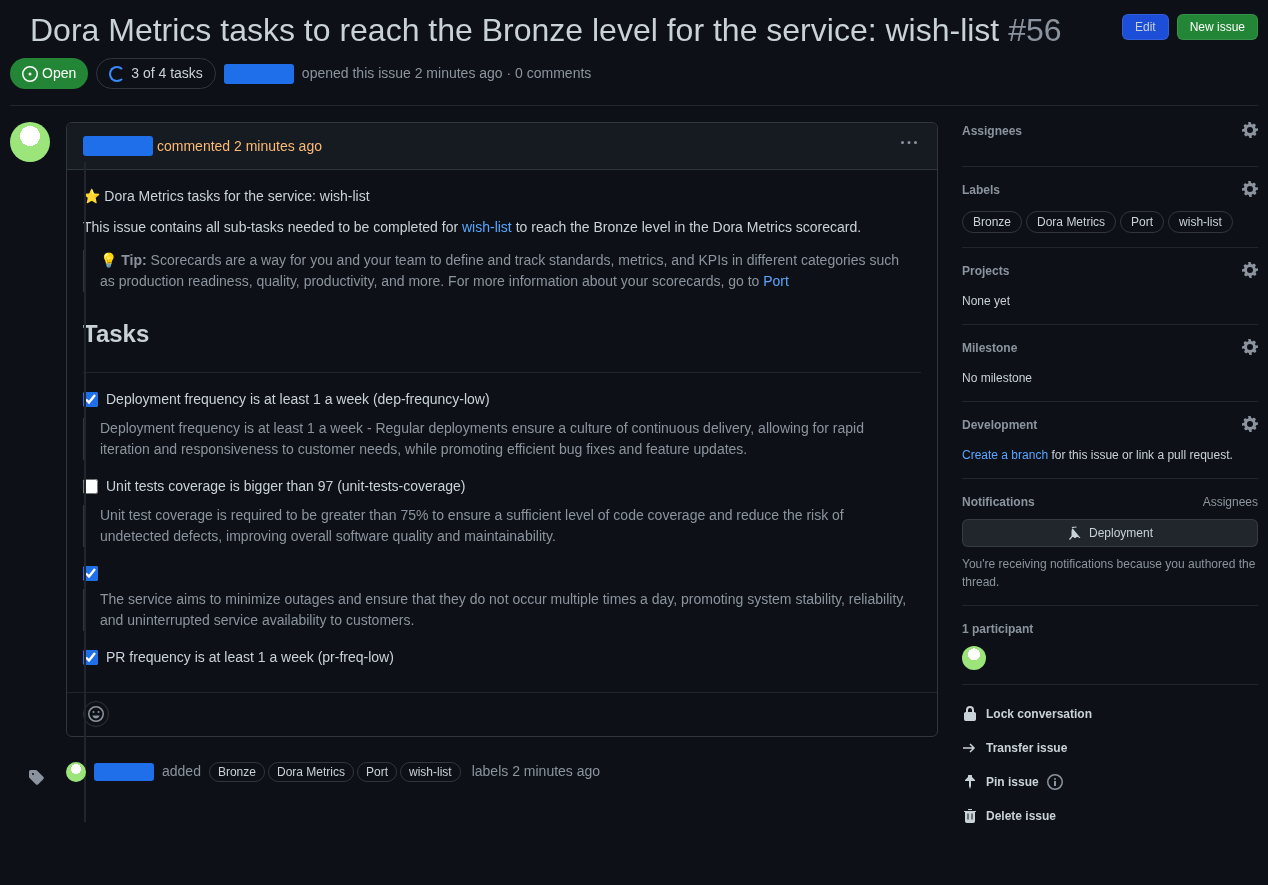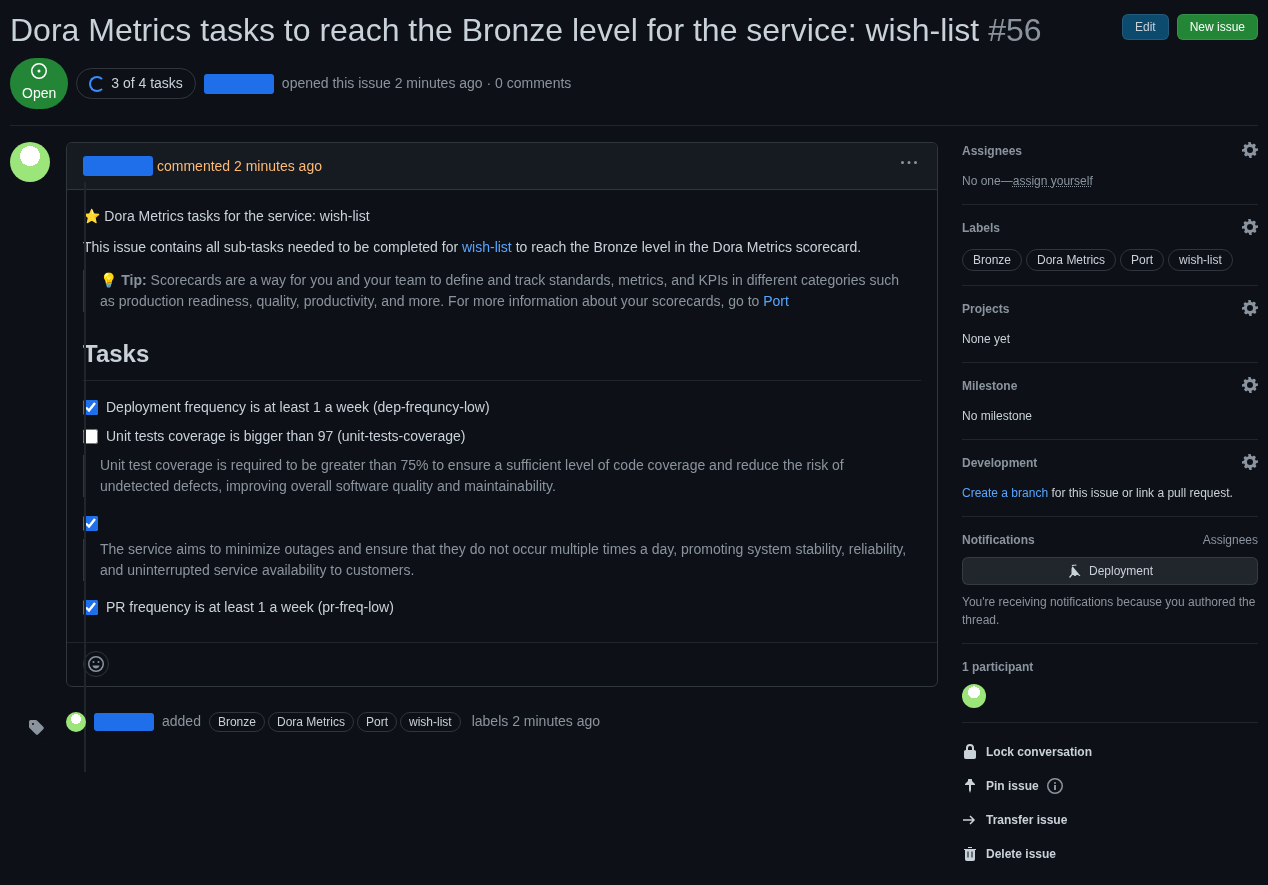--- a/index.html
+++ b/index.html
@@ -7,29 +7,29 @@
     background: #0d1117;
     color: #c9d1d9;
     font-family: -apple-system, BlinkMacSystemFont, "Segoe UI", Helvetica, Arial, sans-serif;
     font-size: 14px;
     line-height: 1.5;
     padding: 10px;
   }
   a { color: #58a6ff; text-decoration: none; }
 
   .header-row { display: flex; align-items: flex-start; justify-content: space-between; gap: 8px; }
-  .title-block { flex: 1; }
+  .title-block { flex: 1; margin-left: 20px; }
   h1.title { font-size: 32px; font-weight: 400; color: #c9d1d9; line-height: 1.25; }
   h1.title .num { color: #8b949e; font-weight: 300; }
   .header-actions { display: flex; gap: 8px; margin-top: 4px; }
-  .btn { display: inline-flex; align-items: center; gap: 4px; padding: 5px 12px; font-size: 12px; font-weight: 500; border-radius: 6px; border: 1px solid rgba(240,246,252,0.1); background: #0c4a6e; color: #c9d1d9; cursor: pointer; }
+  .btn { display: inline-flex; align-items: center; gap: 4px; padding: 5px 12px; font-size: 12px; font-weight: 500; border-radius: 6px; border: 1px solid rgba(240,246,252,0.1); background: #1d4ed8; color: #c9d1d9; cursor: pointer; }
   .btn-primary { background: #238636; border-color: rgba(240,246,252,0.1); color: #fff; }
 
   .meta-row { display: flex; align-items: center; gap: 8px; margin-top: 8px; flex-wrap: wrap; }
-  .state-badge { display: inline-flex; align-items: center; gap: 4px; background: #238636; color: #fff; padding: 5px 12px; border-radius: 999px; font-weight: 500; font-size: 14px; flex-direction: column; }
+  .state-badge { display: inline-flex; align-items: center; gap: 4px; background: #238636; color: #fff; padding: 5px 12px; border-radius: 999px; font-weight: 500; font-size: 14px; }
   .state-badge svg { fill: #fff; }
   .task-badge { display: inline-flex; align-items: center; gap: 6px; border: 1px solid #30363d; border-radius: 999px; padding: 4px 12px; font-size: 14px; color: #c9d1d9; }
   .task-badge .spinner { width: 16px; height: 16px; border-radius: 50%; border: 2px solid #388bfd; border-right-color: transparent; }
   .redacted { display: inline-block; background: #1f6feb; border-radius: 3px; height: 20px; vertical-align: middle; }
   .meta-text { color: #8b949e; font-size: 14px; }
 
   .divider { border: none; border-top: 1px solid #21262d; margin: 16px 0; }
 
   .layout { display: flex; gap: 24px; }
   .main-col { flex: 1; min-width: 0; }
@@ -40,21 +40,21 @@
   .avatar-sm { width: 24px; height: 24px; border-radius: 50%; background: radial-gradient(circle at 50% 35%, #fff 0 6px, #9be57a 6px 24px); display: inline-block; vertical-align: middle; }
   .avatar-xs { width: 20px; height: 20px; border-radius: 50%; background: radial-gradient(circle at 50% 35%, #fff 0 5px, #9be57a 5px 20px); display: inline-block; vertical-align: middle; }
 
   .comment-box { margin-left: 56px; border: 1px solid #30363d; border-radius: 6px; background: #0d1117; }
   .comment-header { display: flex; align-items: center; justify-content: space-between; padding: 8px 16px; background: #161b22; border-bottom: 1px solid #30363d; border-radius: 6px 6px 0 0; color: #fdba74; }
   .comment-header .left { display: flex; align-items: center; gap: 4px; }
   .kebab { color: #8b949e; cursor: pointer; padding: 4px; }
   .comment-body { padding: 16px; color: #c9d1d9; }
   .comment-body p { margin-bottom: 10px; }
   blockquote.tip { border-left: 3px solid #30363d; padding: 0 1em; color: #8b949e; margin: 12px 0; }
-  h2.tasks { font-size: 24px; font-weight: 600; margin: 24px 0 16px; padding-bottom: 8px; border-bottom: 1px solid #21262d; color: #c9d1d9; }
+  h2.tasks { font-size: 24px; font-weight: 600; margin: 24px 0 16px; padding-bottom: 20px; border-bottom: 1px solid #21262d; color: #c9d1d9; }
   .task-item { display: flex; align-items: flex-start; gap: 8px; margin: 8px 0; }
   .task-item input[type=checkbox] { margin-top: 3px; accent-color: #1f6feb; width: 15px; height: 15px; }
   .task-desc { border-left: 3px solid #30363d; padding: 0 1em; color: #8b949e; margin: 8px 0 16px; }
   .reaction-bar { padding: 8px 16px; border-top: 1px solid #21262d; }
   .reaction-btn { width: 26px; height: 26px; border-radius: 50%; border: 1px solid #30363d; background: transparent; display: inline-flex; align-items: center; justify-content: center; cursor: pointer; color: #8b949e; }
 
   .timeline-event { margin-left: 56px; margin-top: 24px; display: flex; align-items: center; gap: 8px; color: #8b949e; position: relative; }
   .timeline-event::before { content: ''; position: absolute; left: -40px; top: 4px; width: 16px; height: 16px; }
   .timeline-icon { position: absolute; left: -44px; top: 2px; width: 28px; height: 28px; border-radius: 50%; background: #0d1117; border: 2px solid #0d1117; display: flex; align-items: center; justify-content: center; color: #8b949e; }
   .timeline-line { position: absolute; left: 74px; top: 40px; bottom: -40px; width: 2px; background: #21262d; }
@@ -136,20 +136,21 @@
             <p>
               <strong>💡 Tip:</strong><span> Scorecards are a way for you and your team to define and track standards, metrics, and KPIs in different categories such as production readiness, quality, productivity, and more. For more information about your scorecards, go to </span><a href="#">Port</a>
             </p>
           </blockquote>
           <h2 class="tasks">Tasks</h2>
           <div id="tasks-container">
               <div class="task-item">
                 <input type="checkbox" checked="" style="">
                 <span>Deployment frequency is at least 1 a week (dep-frequncy-low)</span>
               </div>
+              <div class="task-desc">Deployment frequency is at least 1 a week - Regular deployments ensure a culture of continuous delivery, allowing for rapid iteration and responsiveness to customer needs, while promoting efficient bug fixes and feature updates.</div>
               <div class="task-item">
                 <input type="checkbox" style="">
                 <span>Unit tests coverage is bigger than 97 (unit-tests-coverage)</span>
               </div>
               <div class="task-desc">Unit test coverage is required to be greater than 75% to ensure a sufficient level of code coverage and reduce the risk of undetected defects, improving overall software quality and maintainability.</div>
               <div class="task-item">
                 <input type="checkbox" checked="" style="">
               </div>
               <div class="task-desc">The service aims to minimize outages and ensure that they do not occur multiple times a day, promoting system stability, reliability, and uninterrupted service availability to customers.</div>
               <div class="task-item">
@@ -183,23 +184,20 @@
   </div>
 
   <div class="side-col">
     <div class="side-section">
       <div class="side-header">
         <span class="side-title">Assignees</span>
         <span class="gear"><svg class="octicon" width="16" height="16" viewBox="0 0 16 16">
               <path d="M8 0a1 1 0 0 1 .98.804l.23 1.152a5.5 5.5 0 0 1 1.32.548l.98-.653a1 1 0 0 1 1.262.124l.707.707a1 1 0 0 1 .124 1.262l-.653.98c.233.414.418.857.548 1.32l1.152.23A1 1 0 0 1 16 8a1 1 0 0 1-.804.98l-1.152.23a5.5 5.5 0 0 1-.548 1.32l.653.98a1 1 0 0 1-.124 1.262l-.707.707a1 1 0 0 1-1.262.124l-.98-.653a5.5 5.5 0 0 1-1.32.548l-.23 1.152A1 1 0 0 1 8 16a1 1 0 0 1-.98-.804l-.23-1.152a5.5 5.5 0 0 1-1.32-.548l-.98.653a1 1 0 0 1-1.262-.124l-.707-.707a1 1 0 0 1-.124-1.262l.653-.98a5.5 5.5 0 0 1-.548-1.32l-1.152-.23A1 1 0 0 1 0 8a1 1 0 0 1 .804-.98l1.152-.23a5.5 5.5 0 0 1 .548-1.32l-.653-.98a1 1 0 0 1 .124-1.262l.707-.707a1 1 0 0 1 1.262-.124l.98.653a5.5 5.5 0 0 1 1.32-.548l.23-1.152A1 1 0 0 1 8 0Zm0 5a3 3 0 1 0 0 6 3 3 0 0 0 0-6Z"></path>
             </svg></span>
       </div>
-      <div class="side-content">
-        <span class="side-muted">No one—</span><span class="assign-link">assign yourself</span>
-      </div>
     </div>
 
     <div class="side-section">
       <div class="side-header">
         <span class="side-title">Labels</span>
         <span class="gear"><svg class="octicon" width="16" height="16" viewBox="0 0 16 16">
               <path d="M8 0a1 1 0 0 1 .98.804l.23 1.152a5.5 5.5 0 0 1 1.32.548l.98-.653a1 1 0 0 1 1.262.124l.707.707a1 1 0 0 1 .124 1.262l-.653.98c.233.414.418.857.548 1.32l1.152.23A1 1 0 0 1 16 8a1 1 0 0 1-.804.98l-1.152.23a5.5 5.5 0 0 1-.548 1.32l.653.98a1 1 0 0 1-.124 1.262l-.707.707a1 1 0 0 1-1.262.124l-.98-.653a5.5 5.5 0 0 1-1.32.548l-.23 1.152A1 1 0 0 1 8 16a1 1 0 0 1-.98-.804l-.23-1.152a5.5 5.5 0 0 1-1.32-.548l-.98.653a1 1 0 0 1-1.262-.124l-.707-.707a1 1 0 0 1-.124-1.262l.653-.98a5.5 5.5 0 0 1-.548-1.32l-1.152-.23A1 1 0 0 1 0 8a1 1 0 0 1 .804-.98l1.152-.23a5.5 5.5 0 0 1 .548-1.32l-.653-.98a1 1 0 0 1 .124-1.262l.707-.707a1 1 0 0 1 1.262-.124l.98.653a5.5 5.5 0 0 1 1.32-.548l.23-1.152A1 1 0 0 1 8 0Zm0 5a3 3 0 1 0 0 6 3 3 0 0 0 0-6Z"></path>
             </svg></span>
       </div>
       <div class="side-content side-labels" id="sidebar-labels-list">
@@ -263,34 +261,34 @@
 
     <ul class="side-action-list">
       <li>
         <svg class="octicon" width="16" height="16" viewBox="0 0 16 16">
             <path d="M4 6V4a4 4 0 1 1 8 0v2h.25c.966 0 1.75.784 1.75 1.75v5.5A1.75 1.75 0 0 1 12.25 15h-8.5A1.75 1.75 0 0 1 2 13.25v-5.5C2 6.784 2.784 6 3.75 6H4Zm2-2v2h4V4a2 2 0 1 0-4 0Z"></path>
           </svg>
         <span>Lock conversation</span>
       </li>
       <li>
         <svg class="octicon" width="16" height="16" viewBox="0 0 16 16">
+            <path d="M1 8h11M8 4l4 4-4 4" stroke="currentColor" stroke-width="1.5" fill="none"></path>
+          </svg>
+        <span>Transfer issue</span>
+      </li>
+      <li>
+        <svg class="octicon" width="16" height="16" viewBox="0 0 16 16">
             <path d="M9.5 1a.5.5 0 0 1 .5.5V3l3 3v1H9v5l-1 3-1-3V7H3V6l3-3V1.5a.5.5 0 0 1 .5-.5h3Z"></path>
           </svg>
         <span>Pin issue</span>
         <svg class="octicon" width="16" height="16" viewBox="0 0 16 16" style="color:#8b949e">
             <path d="M8 0a8 8 0 1 1 0 16A8 8 0 0 1 8 0ZM1.5 8a6.5 6.5 0 1 0 13 0 6.5 6.5 0 0 0-13 0ZM8 4a1 1 0 1 1 0 2 1 1 0 0 1 0-2Zm-1 3h2v5H7V7Z"></path>
           </svg>
       </li>
       <li>
         <svg class="octicon" width="16" height="16" viewBox="0 0 16 16">
-            <path d="M1 8h11M8 4l4 4-4 4" stroke="currentColor" stroke-width="1.5" fill="none"></path>
-          </svg>
-        <span>Transfer issue</span>
-      </li>
-      <li>
-        <svg class="octicon" width="16" height="16" viewBox="0 0 16 16">
             <path d="M5.5 5.5v6h1v-6h-1Zm4 0v6h1v-6h-1ZM2 3h12v1h-1v9.25A1.75 1.75 0 0 1 11.25 15h-6.5A1.75 1.75 0 0 1 3 13.25V4H2V3Zm4-2h4v1H6V1Z"></path>
           </svg>
         <span>Delete issue</span>
       </li>
     </ul>
   </div>
 </div>
 
 </body></html>

